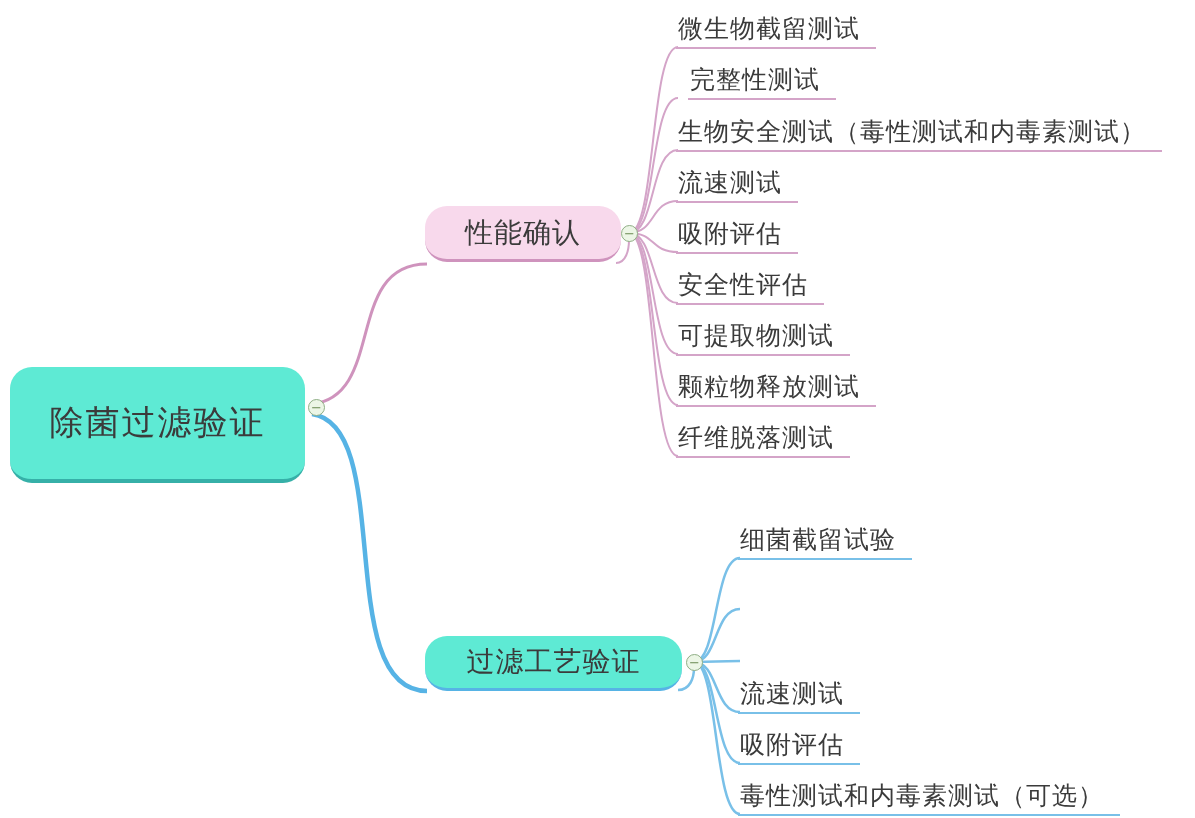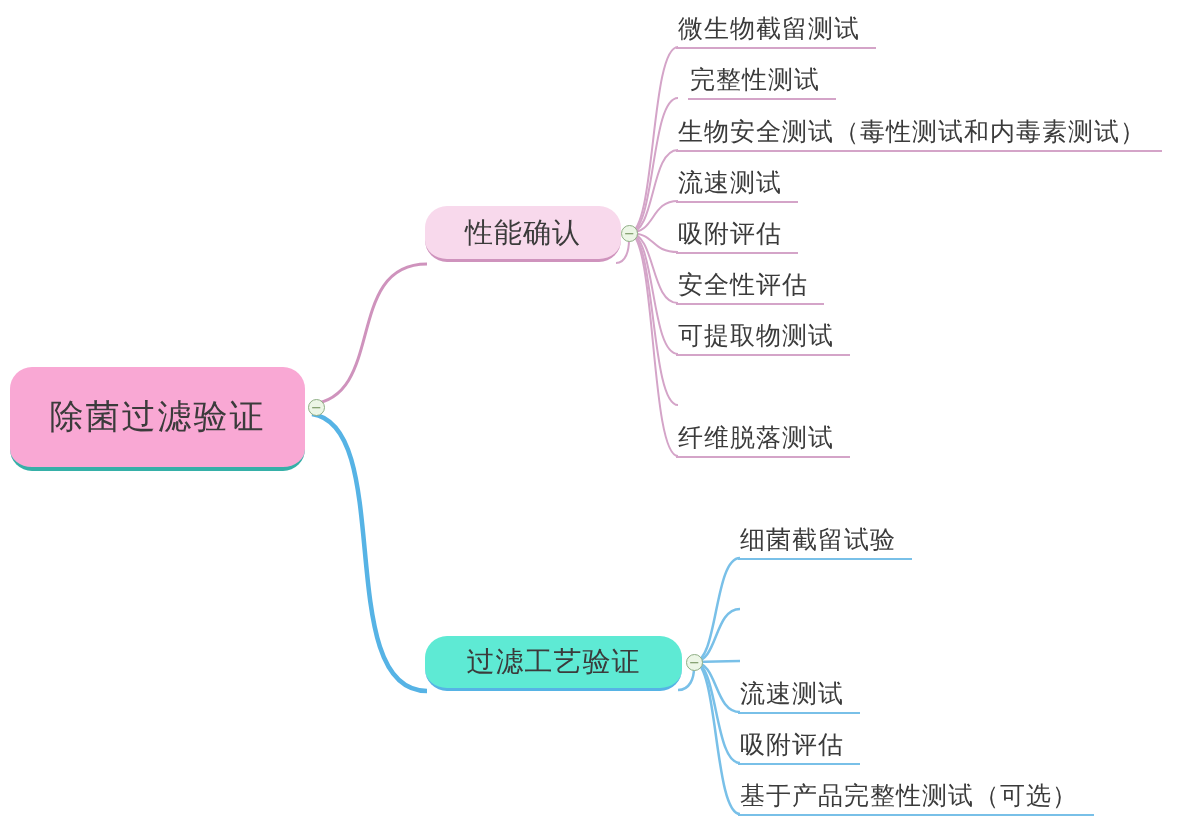--- a/index.html
+++ b/index.html
@@ -14,22 +14,22 @@
   #wires{position:absolute;left:0;top:0;width:1195px;height:818px;}
 
   .node{
     position:absolute;
     display:flex;align-items:center;justify-content:center;
     box-sizing:border-box;
     white-space:nowrap;
     border-radius:22px;
   }
   .root-node{
-    left:10px;top:367px;width:295px;height:104px;
-    background:#f9a8d4;
+    left:10px;top:367px;width:295px;height:116px;
+    background:#5eead4;
     border-bottom:4px solid #36b0a8;
     font-size:34px;letter-spacing:2px;
   }
   .branch-node{font-weight:400;}
   .branch-pink{
     left:425px;top:206px;width:196px;height:56px;
     background:#f8d9ec;
     border-bottom:3px solid #cf93bd;
     font-size:28px;letter-spacing:1px;
   }
@@ -107,26 +107,27 @@
   <div class="node branch-node branch-pink">性能确认</div>
   <div class="node branch-node branch-blue">过滤工艺验证</div>
 
   <div class="leaf pink" style="left:676px;top:13px">微生物截留测试</div>
   <div class="leaf pink" style="left:688px;top:64px">完整性测试</div>
   <div class="leaf pink" style="left:676px;top:116px">生物安全测试（毒性测试和内毒素测试）</div>
   <div class="leaf pink" style="left:676px;top:167px">流速测试</div>
   <div class="leaf pink" style="left:676px;top:218px">吸附评估</div>
   <div class="leaf pink" style="left:676px;top:269px">安全性评估</div>
   <div class="leaf pink" style="left:676px;top:320px">可提取物测试</div>
+  <div class="leaf pink" style="left:676px;top:371px">颗粒物释放测试</div>
   <div class="leaf pink" style="left:676px;top:422px">纤维脱落测试</div>
 
   <div class="leaf blue" style="left:738px;top:524px">细菌截留试验</div>
   <div class="leaf blue" style="left:738px;top:678px">流速测试</div>
   <div class="leaf blue" style="left:738px;top:729px">吸附评估</div>
-  <div class="leaf blue" style="left:738px;top:780px">基于产品完整性测试（可选）</div>
+  <div class="leaf blue" style="left:738px;top:780px">毒性测试和内毒素测试（可选）</div>
 
   <div class="collapse collapse-root">
     <span>−</span>
   </div>
   <div class="collapse collapse-pink">
     <span>−</span>
   </div>
   <div class="collapse collapse-blue">
     <span>−</span>
   </div>

